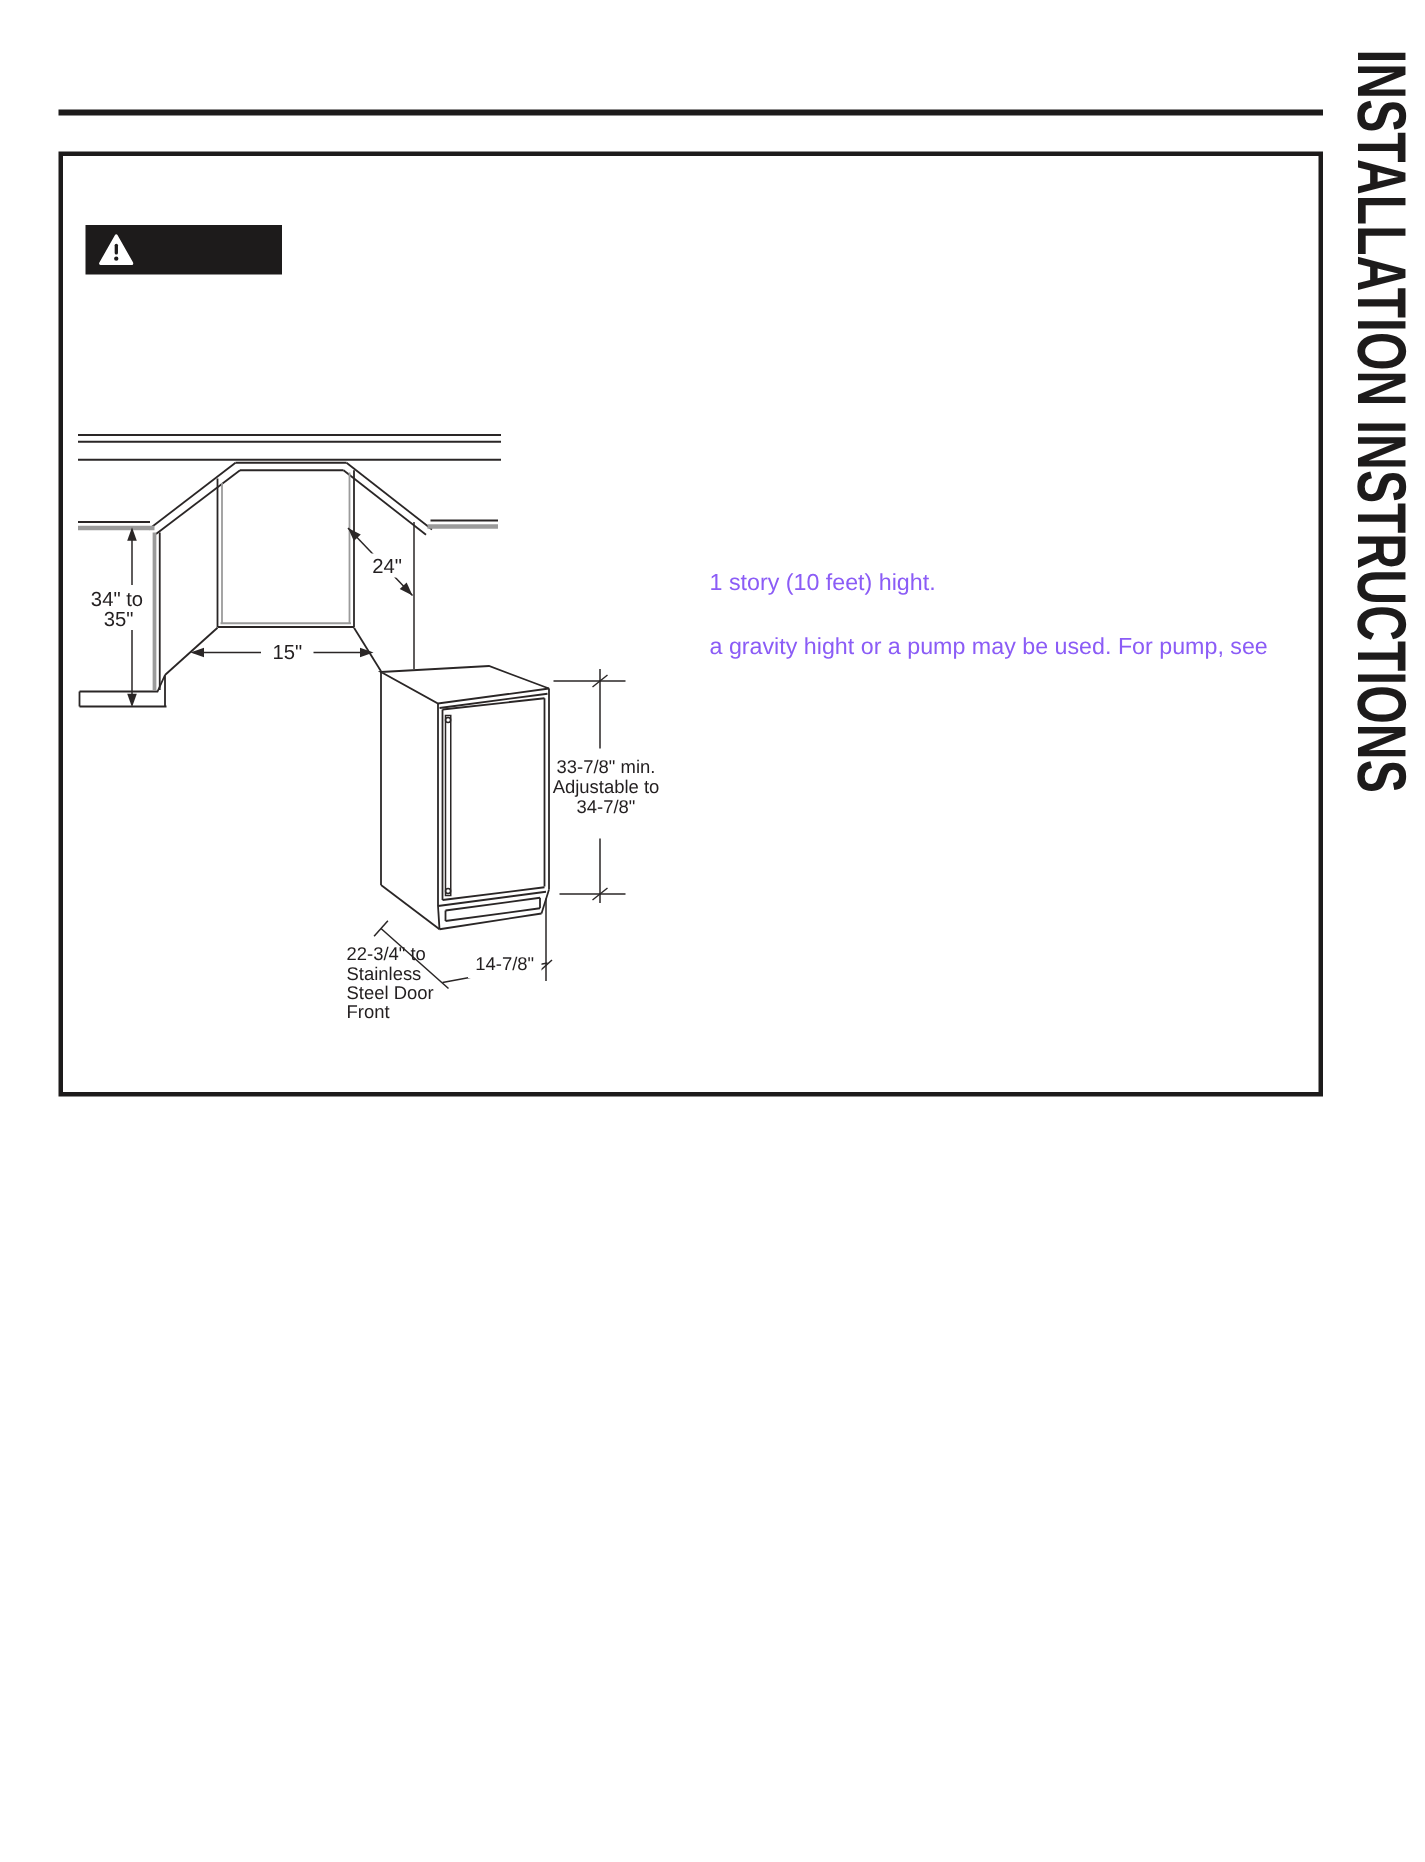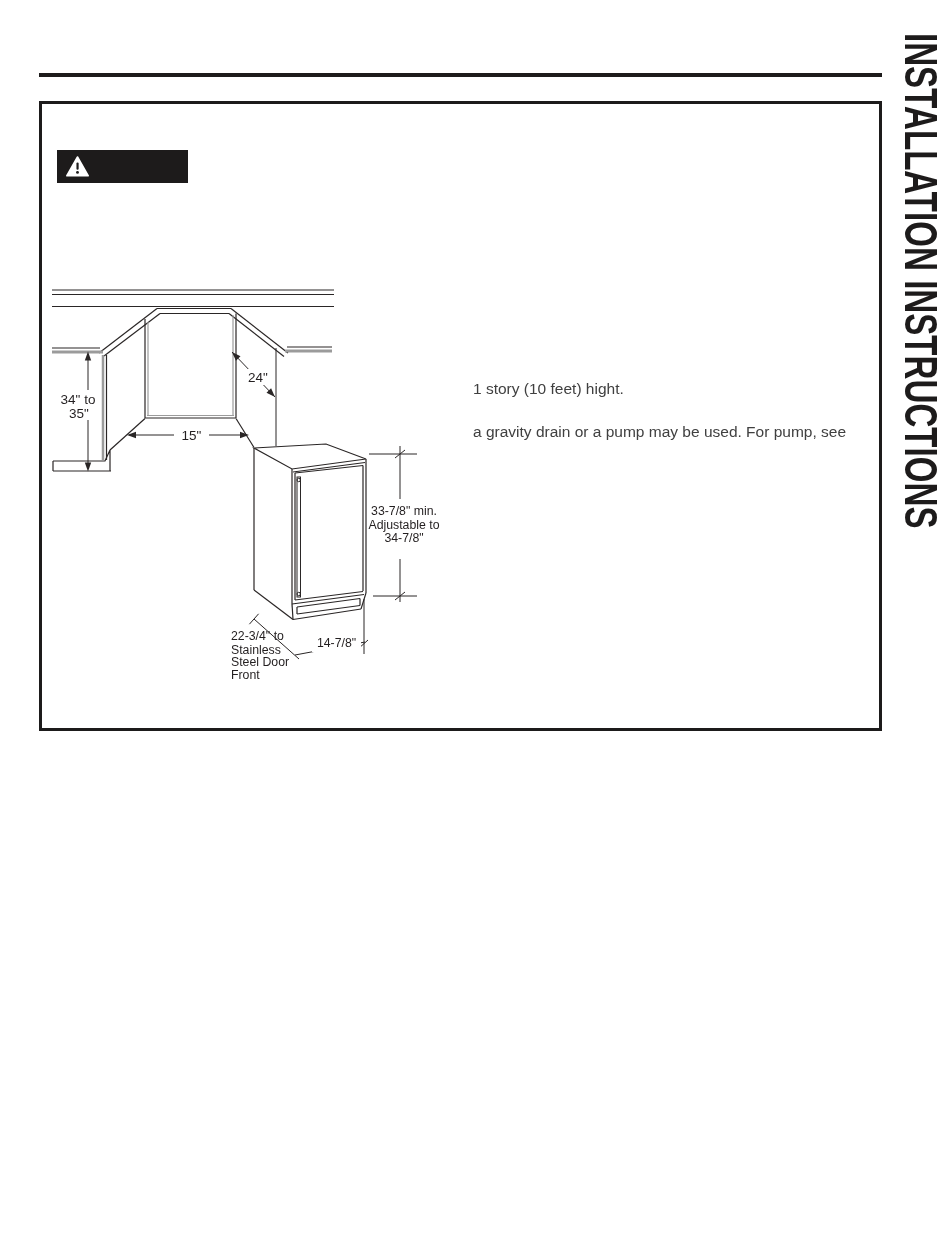--- a/index.html
+++ b/index.html
@@ -16,21 +16,21 @@
   }
   .content-box{
     position:absolute;left:39px;top:101px;width:843px;height:630px;
     border:3px solid #1d1b1b;box-sizing:border-box;
   }
   .warning-bar{
     position:absolute;left:15px;top:46px;width:131px;height:33px;background:#1d1b1b;
     display:flex;align-items:center;
   }
   .warning-bar svg{margin-left:9px;}
-  .note{position:absolute;left:431px;font-size:15.5px;color:#404040;white-space:nowrap;}
+  .note{position:absolute;left:431px;font-size:15.5px;color:#8b5cf6;white-space:nowrap;}
   .note1{top:276px;}
   .note2{top:319px;}
   .diagram-svg{position:absolute;left:0px;top:169px;}
   svg text{font-family:"Liberation Sans","DejaVu Sans",sans-serif;fill:#231f20;}
   .dim-lg{font-size:13.5px;}
   .dim-sm{font-size:12.3px;}
 </style>
 </head>
 <body>
 
@@ -44,21 +44,21 @@
 
     <div class="warning-bar">
       <svg width="23" height="21" viewBox="0 0 24 22">
         <polygon points="12,1.2 23,20.6 1,20.6" fill="#ffffff" stroke="#ffffff" stroke-width="2" stroke-linejoin="round"></polygon>
         <rect x="10.9" y="6.8" width="2.3" height="7.6" rx="1.1" fill="#1d1b1b"></rect>
         <circle cx="12" cy="17.2" r="1.5" fill="#1d1b1b"></circle>
       </svg>
     </div>
 
     <div class="note note1">1 story (10 feet) hight.</div>
-    <div class="note note2">a gravity drain or a pump may be used. For pump, see</div>
+    <div class="note note2">a gravity hight or a pump may be used. For pump, see</div>
 
     <svg class="diagram-svg" width="460" height="420" viewBox="39 270 460 420" stroke-linecap="butt" fill="none">
 
       <g stroke="#2a2626" stroke-width="1.2">
 
         <line x1="49" y1="287" x2="331" y2="287"></line>
         <line x1="49" y1="291.5" x2="331" y2="291.5"></line>
         <line x1="49" y1="303.5" x2="331" y2="303.5"></line>
 
         <line x1="154" y1="305.5" x2="228" y2="305.5"></line>

